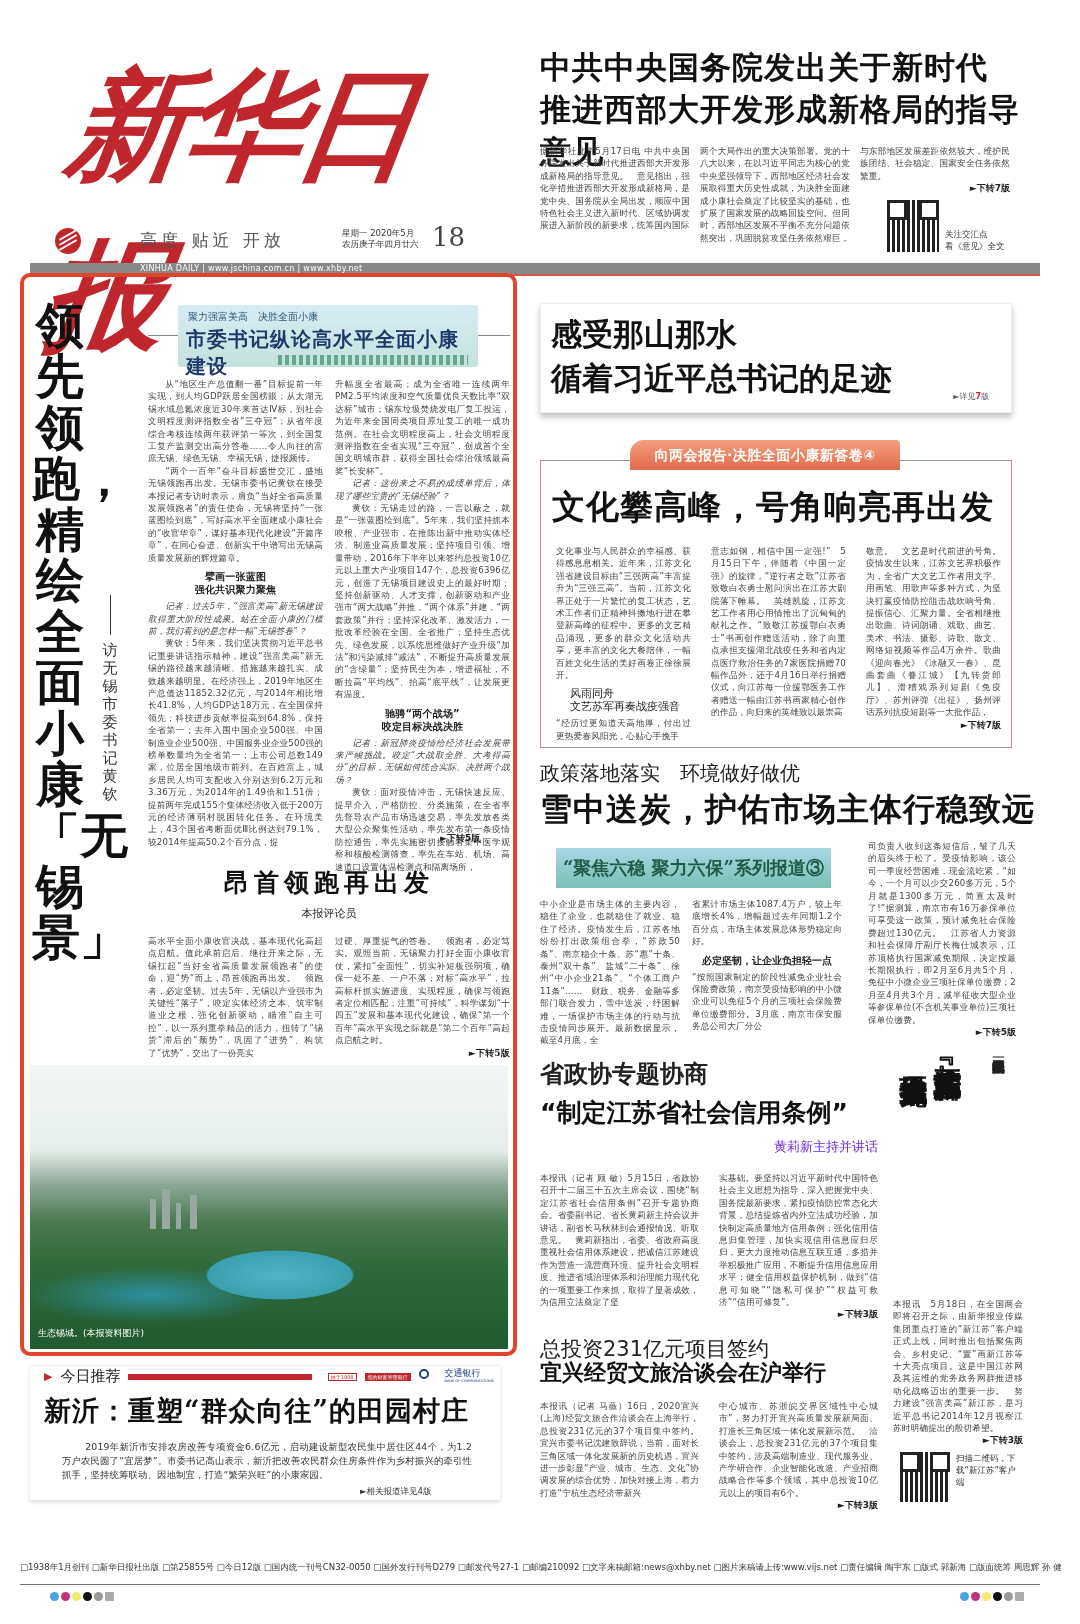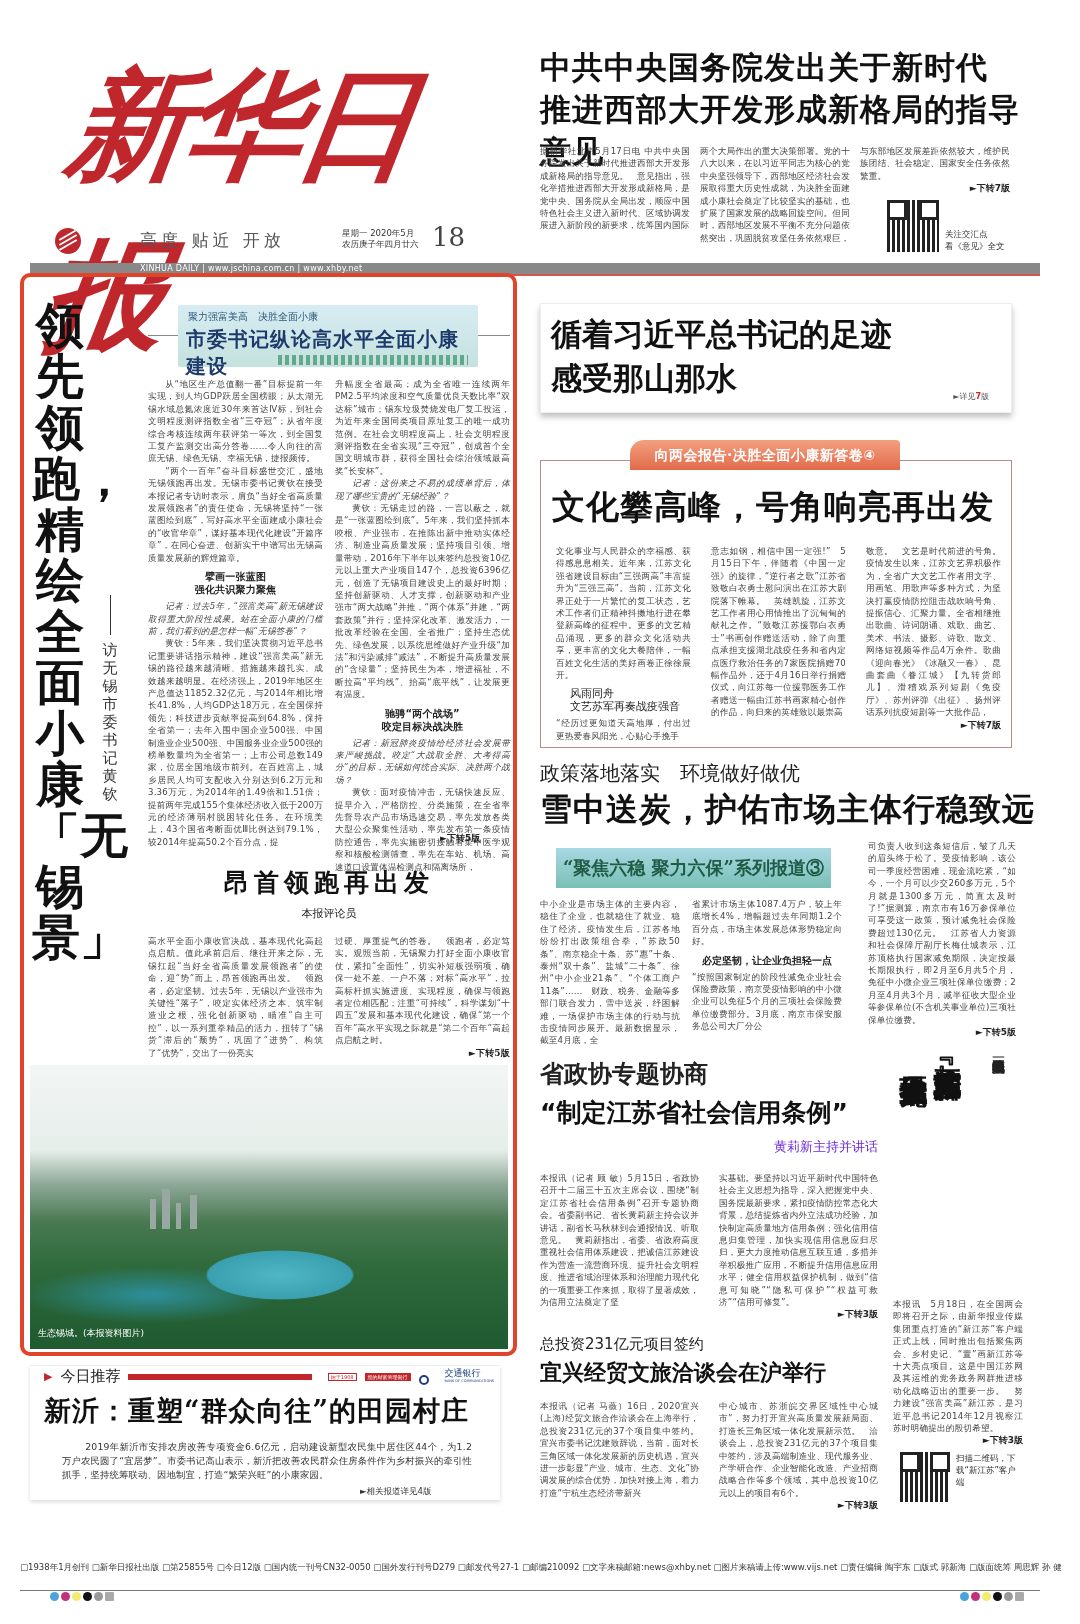--- a/index.html
+++ b/index.html
@@ -58,21 +58,21 @@
 .box2{left:540px;top:460px;width:472px;height:288px;border:1px solid #b58a8a}
 .tag{left:630px;top:440px;width:270px;height:30px;background:linear-gradient(180deg,#f3a080,#e26b4b);color:#fff;font-size:14px;line-height:30px;font-weight:bold;text-align:center;border-radius:14px 4px 0 0;letter-spacing:.5px}
 .culture-title{left:552px;top:485px;width:460px;font-size:33px;font-weight:bold;color:#111;letter-spacing:1px}
 .rcols{display:flex;gap:20px}
 .rcols .col{width:140px}
 .kicker{font-size:20px;color:#222}
 .mainhead{font-size:32px;font-weight:bold;color:#111;letter-spacing:1px}
 .series-banner{left:556px;top:848px;width:275px;height:40px;background:linear-gradient(180deg,#a9d8e4,#78c0b5);color:#1f5b45;font-size:18px;font-weight:bold;line-height:40px;text-align:center;font-family:"DejaVu Serif",serif}
 .vert{writing-mode:vertical-rl;text-orientation:upright}
 .rec{left:30px;top:1365px;width:470px;height:135px;border-top:1px solid #eee;box-shadow:0 2px 4px rgba(0,0,0,.15);background:#fff}
-.footer{left:20px;top:1562px;width:1020px;font-size:8.5px;color:#333;white-space:nowrap;border-bottom:1.5px solid #777;padding-bottom:16px}
+.footer{left:20px;top:1562px;width:1020px;font-size:8.5px;color:#333;white-space:nowrap;border-bottom:1.5px solid #777;padding-bottom:10px}
 .dots{display:flex;gap:2px}
 .dots span{width:9px;height:9px;border-radius:50%}
 </style>
 </head>
 <body>
 
 <div class="abs mast">新华日报</div>
 <div class="abs logo">
     <i style="top:6px"></i>
     <i style="top:11px"></i>
@@ -158,22 +158,22 @@
 <div class="abs photo">
   <div class="bldg" style="left:120px;width:6px;height:30px"></div>
   <div class="bldg" style="left:132px;width:8px;height:40px"></div>
   <div class="bldg" style="left:146px;width:5px;height:26px"></div>
   <div class="bldg" style="left:160px;width:7px;height:34px"></div>
 </div>
 <div class="abs photo-cap">生态锡城。(本报资料图片)</div>
 
 <div class="abs box1">
   <div class="t">
+    <div>感受那山那水</div>
     <div>循着习近平总书记的足迹</div>
-    <div>感受那山那水</div>
   </div>
   <div class="j"><span>►详见</span><b style="color:#c0272d">7</b><span>版</span></div>
 </div>
 
 <div class="abs box2"></div>
 <div class="abs tag">向两会报告·决胜全面小康新答卷④</div>
 <div class="abs culture-title">文化攀高峰，号角响亮再出发</div>
 <div class="abs rcols" style="left:556px;top:545px;width:445px">
   <div class="col">
     <div class="body-text">文化事业与人民群众的幸福感、获得感息息相关。近年来，江苏文化强省建设目标由“三强两高”丰富提升为“三强三高”。当前，江苏文化界正处于一片繁忙的复工状态，艺术工作者们正精神抖擞地行进在攀登新高峰的征程中。更多的文艺精品涌现，更多的群众文化活动共享，更丰富的文化大餐陪伴，一幅百姓文化生活的美好画卷正徐徐展开。</div>
@@ -208,21 +208,21 @@
 <div class="abs" style="left:540px;top:1096px;font-size:25px;font-weight:bold;color:#111">“制定江苏省社会信用条例”</div>
 <div class="abs" style="left:540px;top:1138px;width:338px;text-align:right;font-size:13px;color:#6d28d9">黄莉新主持并讲话</div>
 <div class="abs rcols" style="left:540px;top:1172px;width:338px">
   <div class="col body-text" style="width:163px">本报讯（记者 顾 敏）5月15日，省政协召开十二届三十五次主席会议，围绕“制定江苏省社会信用条例”召开专题协商会。省委副书记、省长黄莉新主持会议并讲话，副省长马秋林到会通报情况、听取意见。　黄莉新指出，省委、省政府高度重视社会信用体系建设，把诚信江苏建设作为营造一流营商环境、提升社会文明程度、推进省域治理体系和治理能力现代化的一项重要工作来抓，取得了显著成效，为信用立法奠定了坚</div>
   <div class="col" style="width:163px">
     <div class="body-text">实基础。要坚持以习近平新时代中国特色社会主义思想为指导，深入把握党中央、国务院最新要求，紧扣疫情防控常态化大背景，总结提炼省内外立法成功经验，加快制定高质量地方信用条例；强化信用信息归集管理，加快实现信用信息应归尽归，更大力度推动信息互联互通，多措并举积极推广应用，不断提升信用信息应用水平；健全信用权益保护机制，做到“信息可知晓”“隐私可保护”“权益可救济”“信用可修复”。</div>
     <div class="jump">►下转3版</div>
   </div>
 </div>
 
-<div class="abs" style="left:540px;top:1335px;font-size:15px;color:#222">总投资231亿元项目签约</div>
+<div class="abs" style="left:540px;top:1335px;font-size:21px;color:#222">总投资231亿元项目签约</div>
 <div class="abs" style="left:540px;top:1358px;font-size:22px;font-weight:bold;color:#111">宜兴经贸文旅洽谈会在沪举行</div>
 <div class="abs rcols" style="left:540px;top:1400px;width:338px">
   <div class="col body-text" style="width:163px">本报讯（记者 马薇）16日，2020宜兴(上海)经贸文旅合作洽谈会在上海举行，总投资231亿元的37个项目集中签约。　宜兴市委书记沈建致辞说，当前，面对长三角区域一体化发展新的历史机遇，宜兴进一步彰显“产业、城市、生态、文化”协调发展的综合优势，加快对接上海，着力打造“宁杭生态经济带新兴</div>
   <div class="col" style="width:163px">
     <div class="body-text">中心城市、苏浙皖交界区域性中心城市”，努力打开宜兴高质量发展新局面、打造长三角区域一体化发展新示范。　洽谈会上，总投资231亿元的37个项目集中签约，涉及高端制造业、现代服务业、产学研合作、企业智能化改造、产业招商战略合作等多个领域，其中总投资10亿元以上的项目有6个。</div>
     <div class="jump">►下转3版</div>
   </div>
 </div>
 
 <div class="abs vert" style="left:990px;top:1050px;height:200px;font-size:13px;line-height:16px;color:#222">中江网移动化战略迈出重要一步</div>
@@ -237,21 +237,21 @@
   <div style="width:60px;font-size:8.5px;line-height:12px;color:#333">扫描二维码，下载“新江苏”客户端</div>
 </div>
 
 <div class="abs rec"></div>
 <div class="abs" style="left:44px;top:1367px;display:flex;align-items:center;gap:8px;width:450px">
   <span style="color:#c0272d;font-size:11px">▶</span>
   <span style="font-size:15px;color:#222">今日推荐</span>
   <span style="flex:1;height:6px;background:#c0272d;margin-right:8px"></span>
   <span style="font-size:5px;border:1px solid #c0272d;color:#c0272d;padding:0 2px">始于1908</span>
   <span style="font-size:5px;background:#c0272d;color:#fff;padding:1px 3px">您的财富管理银行</span>
-  <span style="display:flex;align-items:flex-end;gap:16px">
+  <span style="display:flex;align-items:flex-start;gap:16px">
     <span style="width:10px;height:10px;border:2px solid #1f3f7a;border-radius:50%"></span>
     <span style="display:flex;flex-direction:column;line-height:8px">
       <span style="font-size:9px;color:#1f3f7a;font-family:'DejaVu Serif',serif">交通银行</span>
       <span style="font-size:3.5px;color:#1f3f7a">BANK OF COMMUNICATIONS</span>
     </span>
   </span>
 </div>
 <div class="abs" style="left:44px;top:1393px;font-size:27px;font-weight:bold;color:#111;font-family:'DejaVu Serif',serif;letter-spacing:1px">新沂：重塑“群众向往”的田园村庄</div>
 <div class="abs body-text" style="left:62px;top:1440px;width:410px;font-size:9.3px;line-height:14px;color:#333;text-indent:2.5em">2019年新沂市安排农房改善专项资金6.6亿元，启动建设新型农民集中居住区44个，为1.2万户农民圆了“宜居梦”。市委书记高山表示，新沂把改善农民群众住房条件作为乡村振兴的牵引性抓手，坚持统筹联动、因地制宜，打造“繁荣兴旺”的小康家园。</div>
 <div class="abs" style="left:360px;top:1486px;font-size:8.5px;color:#333">►相关报道详见4版</div>

